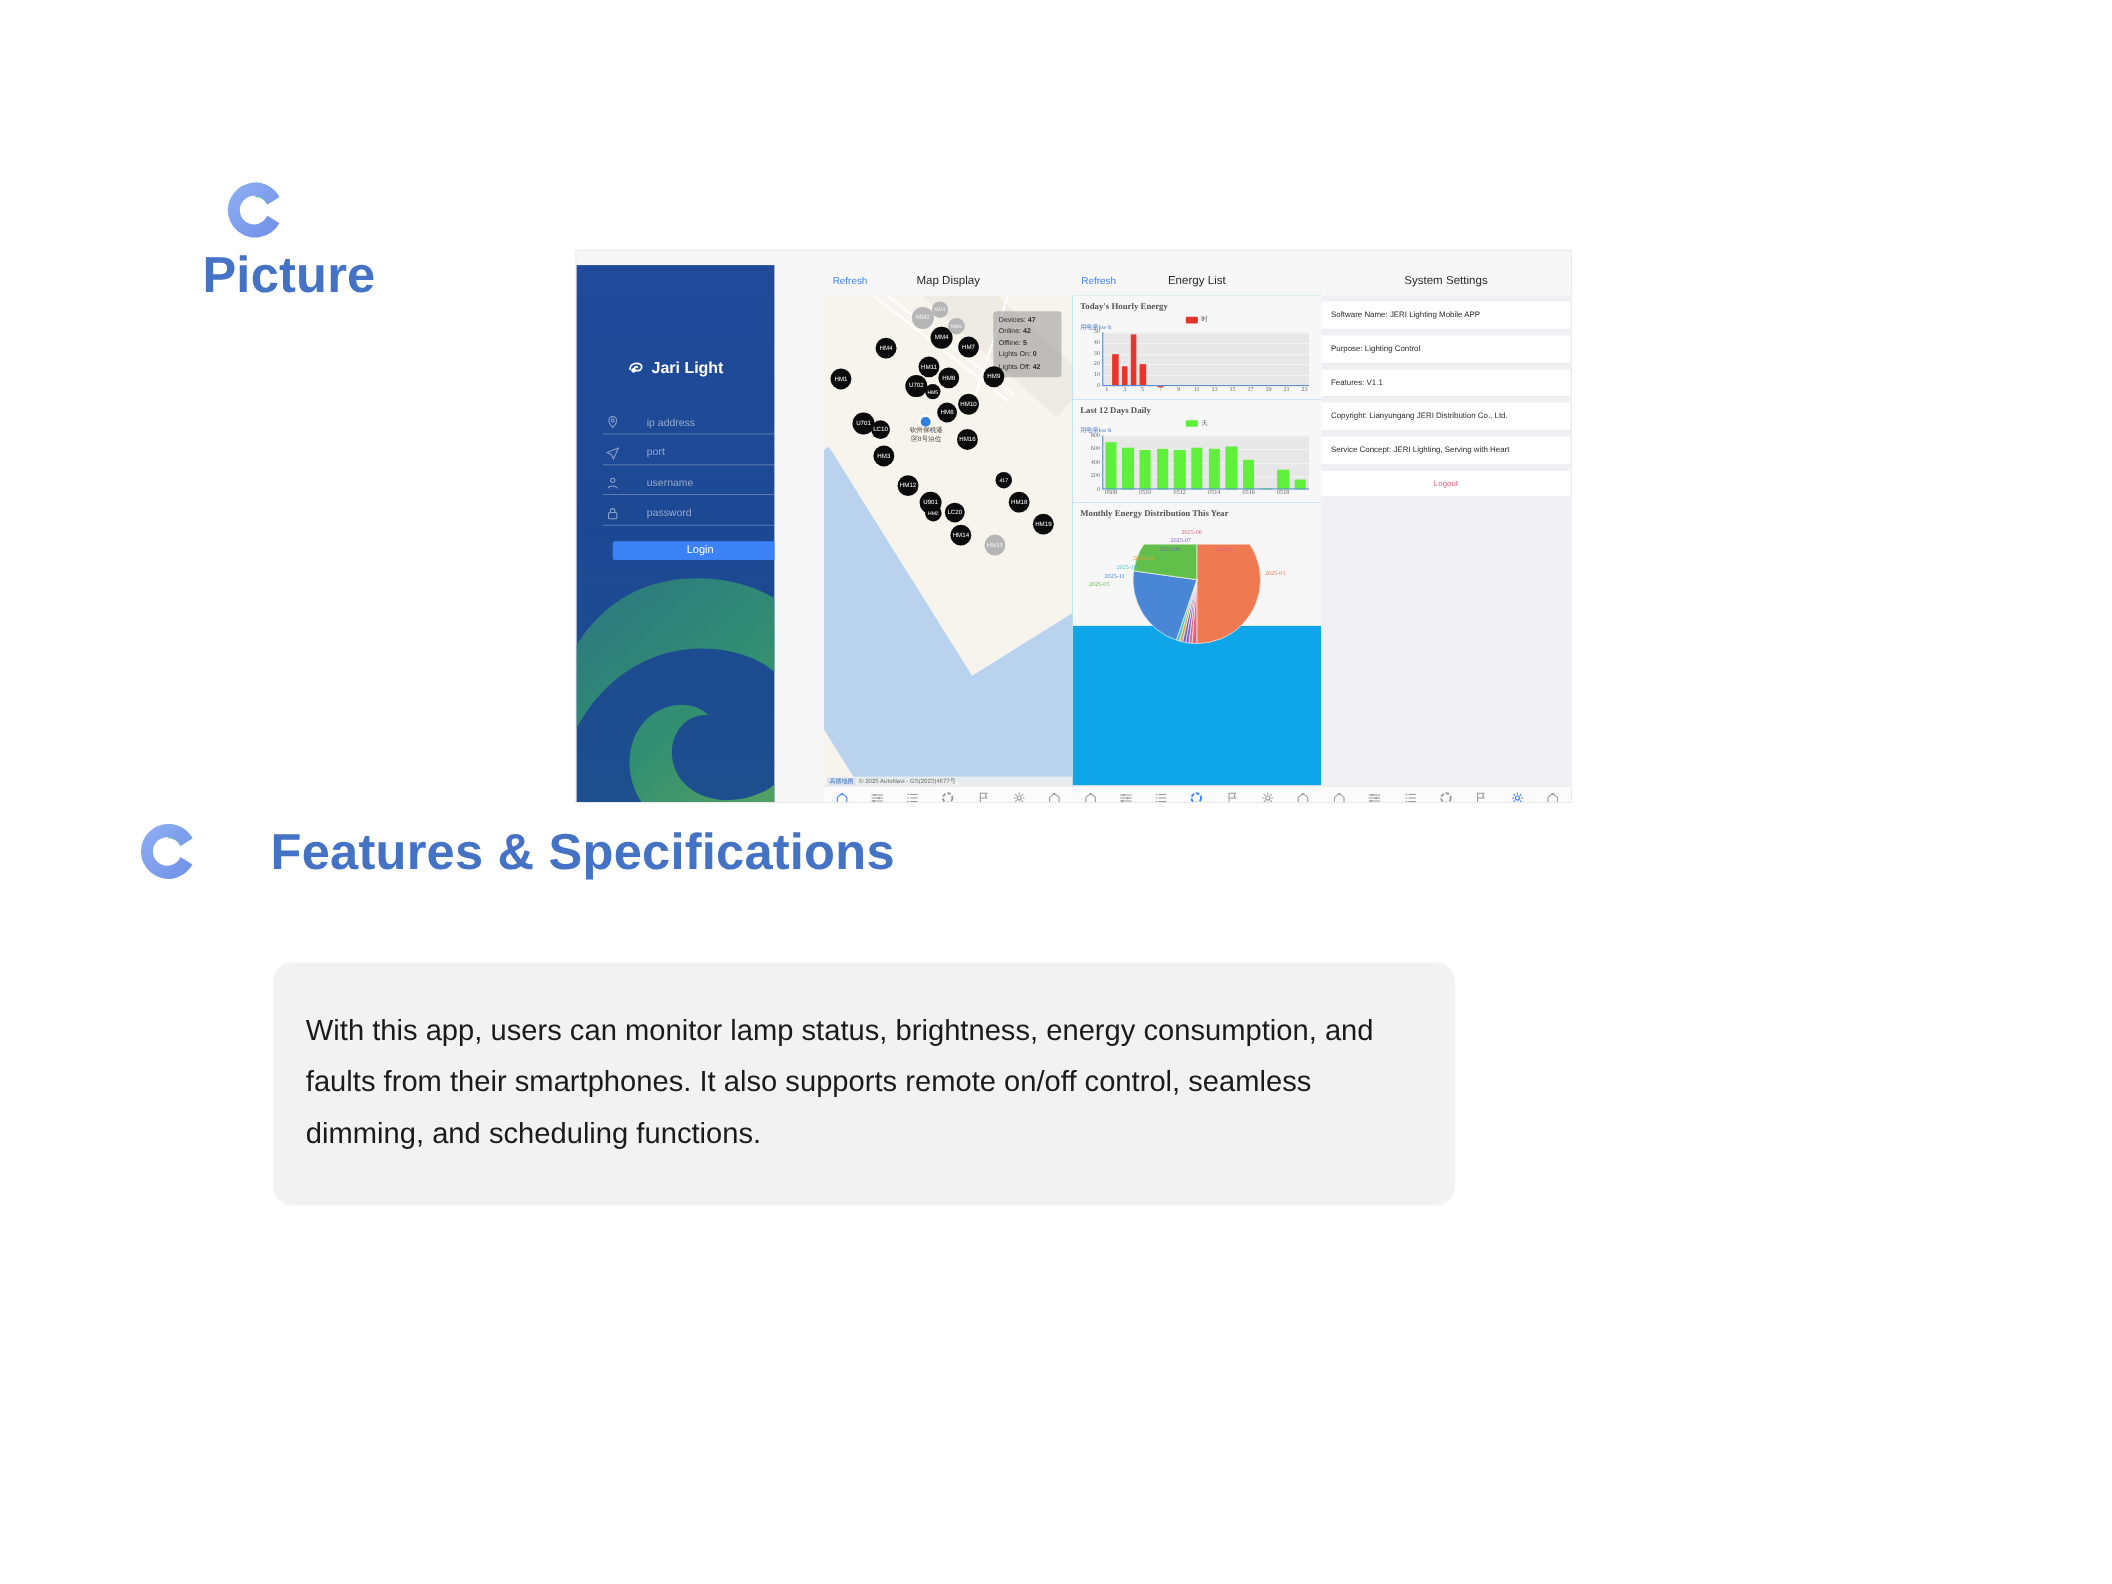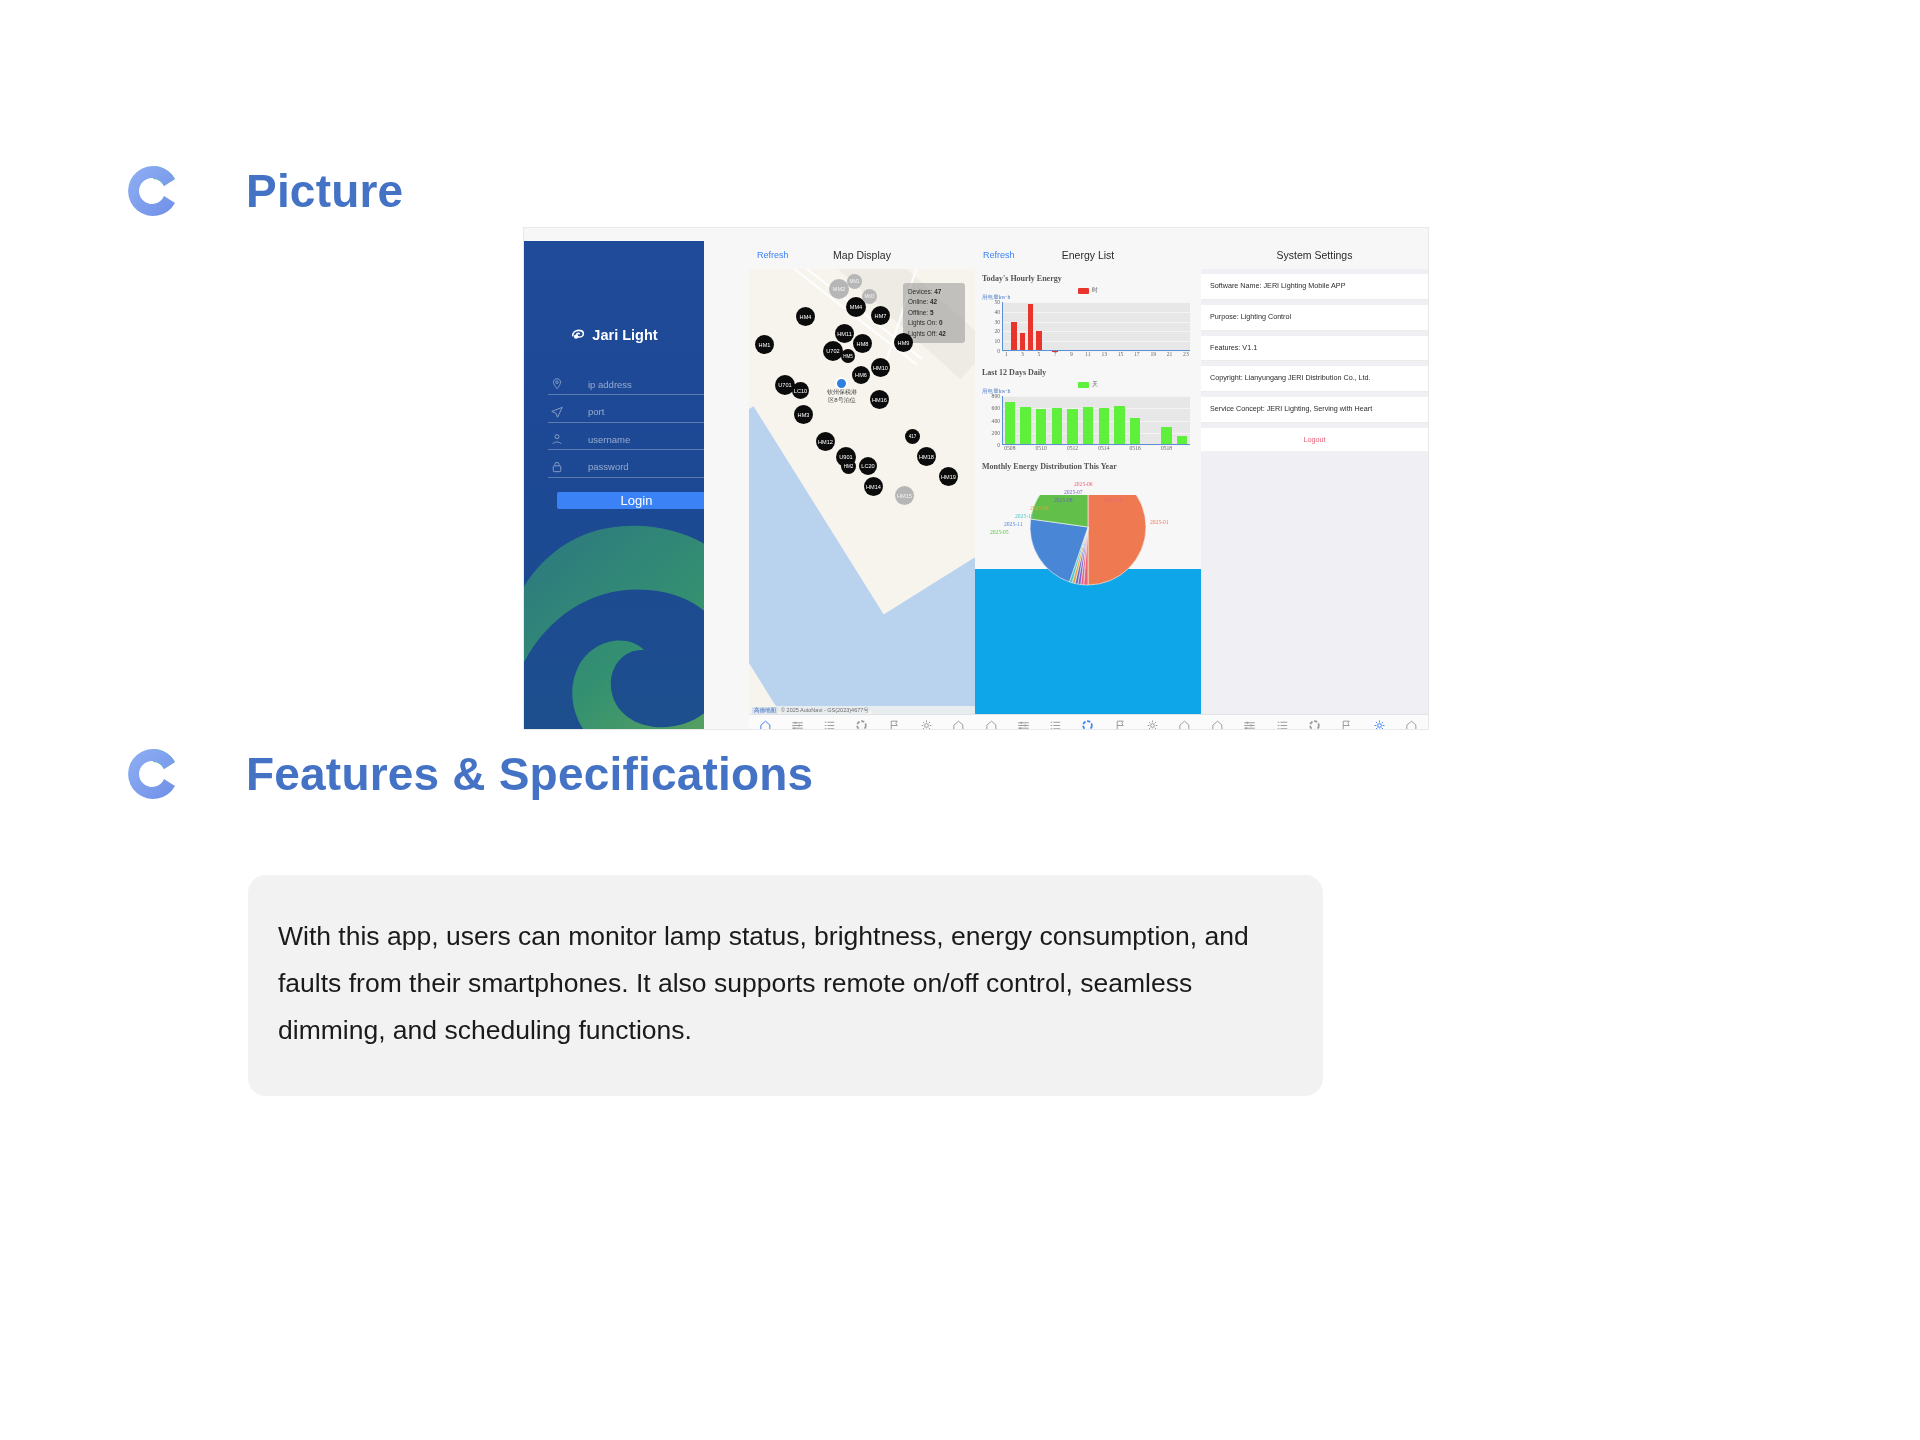--- a/index.html
+++ b/index.html
@@ -29,21 +29,21 @@
   .brand{position:absolute;top:86px;left:0;width:100%;text-align:center;color:#fff;
     font-size:14.5px;font-weight:600;display:flex;align-items:center;justify-content:center;gap:6px;}
   .brand-mark{width:16px;height:16px;}
   .fields{position:absolute;top:133px;left:24px;width:177px;}
   .field{position:relative;height:20px;margin-bottom:6.5px;border-bottom:1px solid rgba(255,255,255,.28);
     display:flex;align-items:center;}
   .field .fi{width:18px;height:14px;flex:none;opacity:.62;}
   .field .ftxt{font-size:9.5px;color:rgba(255,255,255,.52);margin-left:22px;position:absolute;left:18px;}
   .eye{position:absolute;right:0;top:3px;width:12px;height:10px;opacity:.85;}
   .login-btn{position:absolute;top:251px;left:33px;width:159px;height:17px;background:#3b82f6;
-    border-radius:2px;color:#fff;font-size:13px;display:flex;align-items:center;justify-content:center;}
+    border-radius:2px;color:#fff;font-size:10px;display:flex;align-items:center;justify-content:center;}
   
   .p-map{left:225px;width:226px;background:#f2efe9;}
   .p-energy{left:451px;width:226px;background:#f7f7f7;}
   .p-set{left:677px;width:227px;background:#f7f7f7;}
   .topbar{position:absolute;top:0;left:0;right:0;height:28px;background:#f7f7f7;
     border-bottom:1px solid #e6e6e6;display:flex;align-items:center;}
   .topbar .refresh{font-size:9px;color:#3b82f6;margin-left:8px;}
   .topbar .ttl{position:absolute;left:0;right:0;text-align:center;font-size:10.5px;color:#2a2a2a;}
   
   .mapbody{position:absolute;top:28px;left:0;right:0;bottom:27px;background:#f4f1ea;overflow:hidden;}
@@ -98,21 +98,21 @@
   .tab .tl{font-size:5.4px;color:#8a8a8a;}
   .tab.active .tl{color:#3b82f6;}
   
   .featbox{position:absolute;left:248px;top:875px;width:1075px;
     background:#f2f2f2;border-radius:18px;padding:38px 30px 42px 30px;box-sizing:border-box;}
   .featbox p{margin:0;font-size:26.5px;line-height:1.78;color:#1a1a1a;}
 </style>
 </head>
 <body>
 
-<div class="sec-head" style="left:122px;top:160px;">
+<div class="sec-head" style="left:122px;top:160px;flex-direction:column;">
   <span class="c-logo">
     <svg viewBox="0 0 62 62" width="62" height="62" aria-hidden="true">
       <defs>
         <linearGradient id="g1" x1="0" y1="0" x2="1" y2="1">
           <stop offset="0" stop-color="#5fcf9b"></stop>
             <stop offset="1" stop-color="#56c6a6"></stop>
         </linearGradient>
         <linearGradient id="g2" x1="0" y1="0" x2="1" y2="1">
           <stop offset="0" stop-color="#8fb0f3"></stop>
             <stop offset="1" stop-color="#6f8fe8"></stop>

